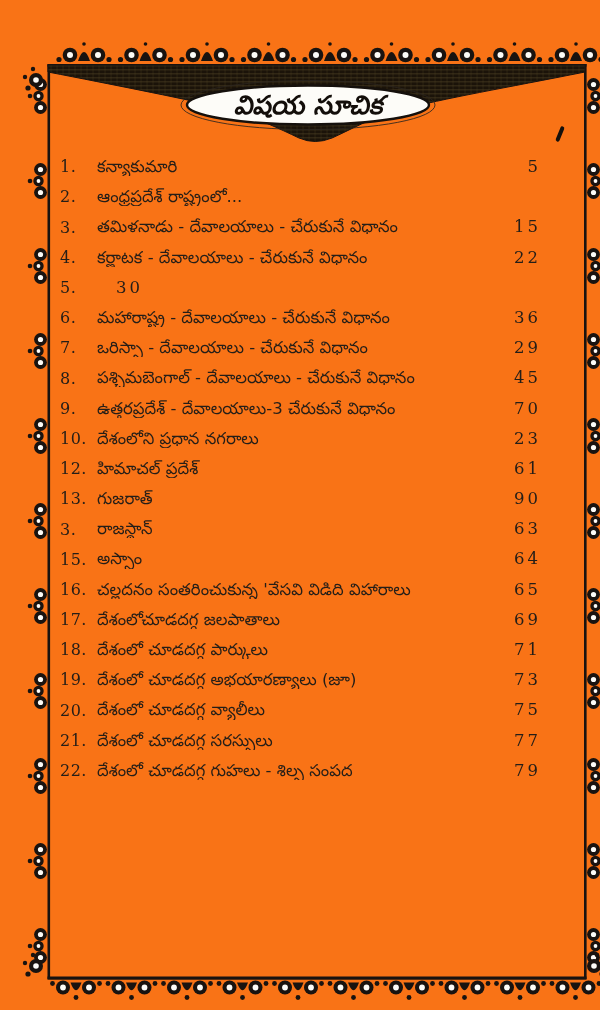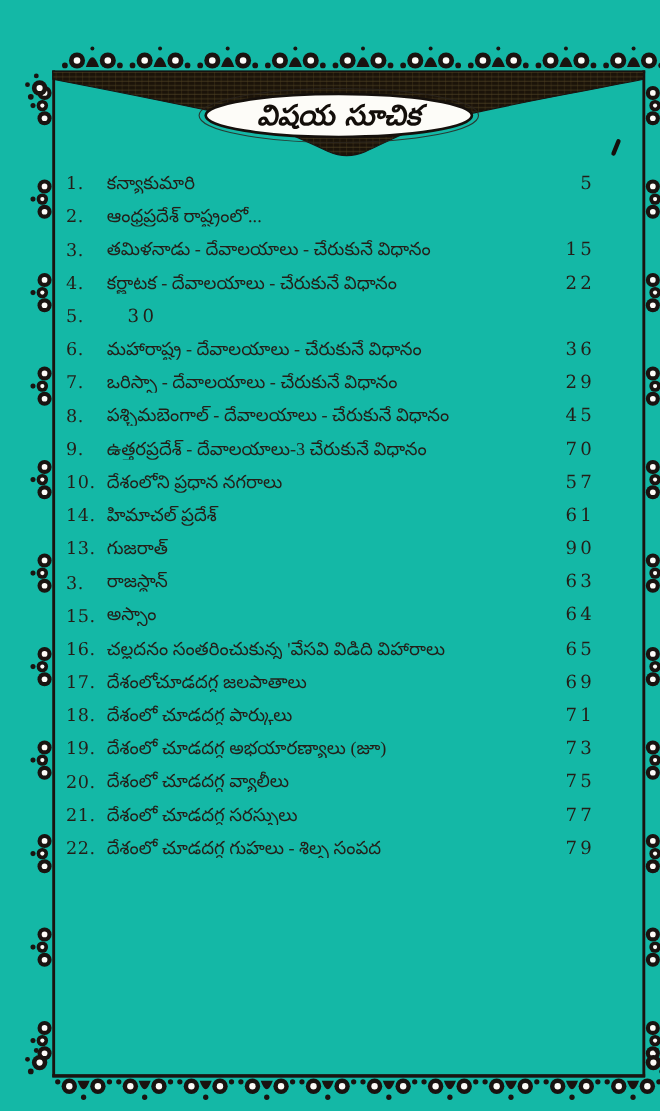--- a/index.html
+++ b/index.html
@@ -1,34 +1,34 @@
 <!DOCTYPE html>
 <html><head>
 <meta charset="utf-8">
 <style>
   html,body{margin:0;padding:0;background:#e8e6e0;}
   .page{
     position:relative;width:600px;height:1010px;margin:0 auto;
-    background:#14b8a6;overflow:hidden;
+    background:#f97316;overflow:hidden;
     font-family:"DejaVu Sans",sans-serif;color:#241e18;
   }
   .deco{position:absolute;left:0;top:0;pointer-events:none;}
   .toc{
     position:absolute;left:60px;top:152px;width:478px;
   }
   .row{
     height:30.2px;display:flex;align-items:center;
     font-size:16.5px;line-height:1.1;white-space:nowrap;
   }
   .num{
     flex:none;width:37px;
     font-family:"DejaVu Serif","Liberation Serif",serif;
     font-size:16px;letter-spacing:.5px;
   }
-  .title{flex:1;overflow:hidden;font-family:Liberation Serif, serif;}
+  .title{flex:1;overflow:hidden;}
   .pageno{
     flex:none;min-width:46px;text-align:right;
     font-family:"DejaVu Serif","Liberation Serif",serif;
     font-size:16.5px;letter-spacing:3px;margin-right:-3px;
   }
 </style>
 </head>
 <body>
 
 <div class="page">
@@ -200,24 +200,24 @@
         <span class="pageno">45</span>
       </div>
       <div class="row">
         <span class="num">9.</span>
         <span class="title">ఉత్తరప్రదేశ్ - దేవాలయాలు-3 చేరుకునే విధానం</span>
         <span class="pageno">70</span>
       </div>
       <div class="row">
         <span class="num">10.</span>
         <span class="title">దేశంలోని ప్రధాన నగరాలు</span>
-        <span class="pageno">57</span>
-      </div>
-      <div class="row">
-        <span class="num">14.</span>
+        <span class="pageno">23</span>
+      </div>
+      <div class="row">
+        <span class="num">12.</span>
         <span class="title">హిమాచల్ ప్రదేశ్</span>
         <span class="pageno">61</span>
       </div>
       <div class="row">
         <span class="num">13.</span>
         <span class="title">గుజరాత్</span>
         <span class="pageno">90</span>
       </div>
       <div class="row">
         <span class="num">3.</span>

